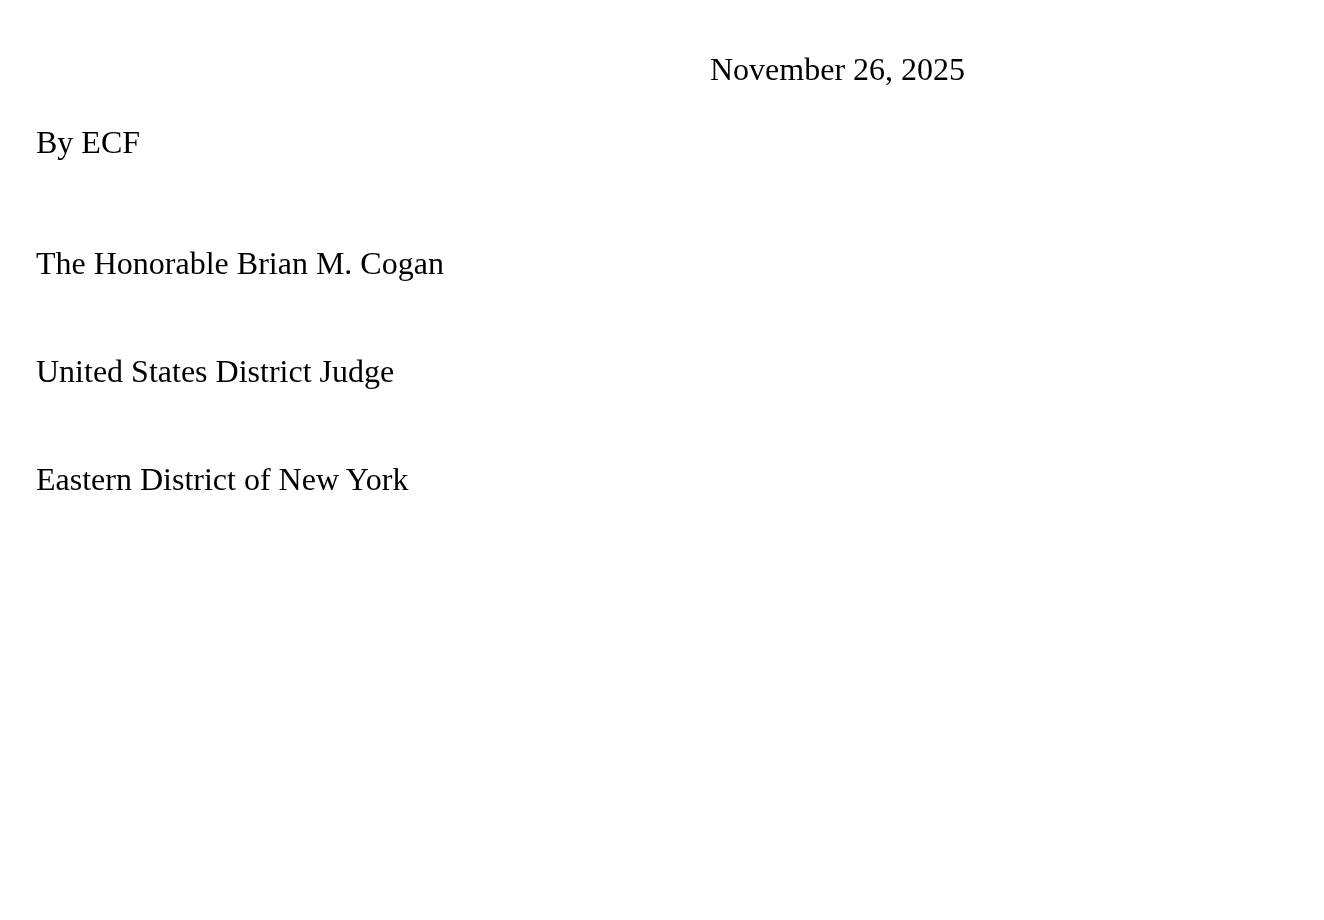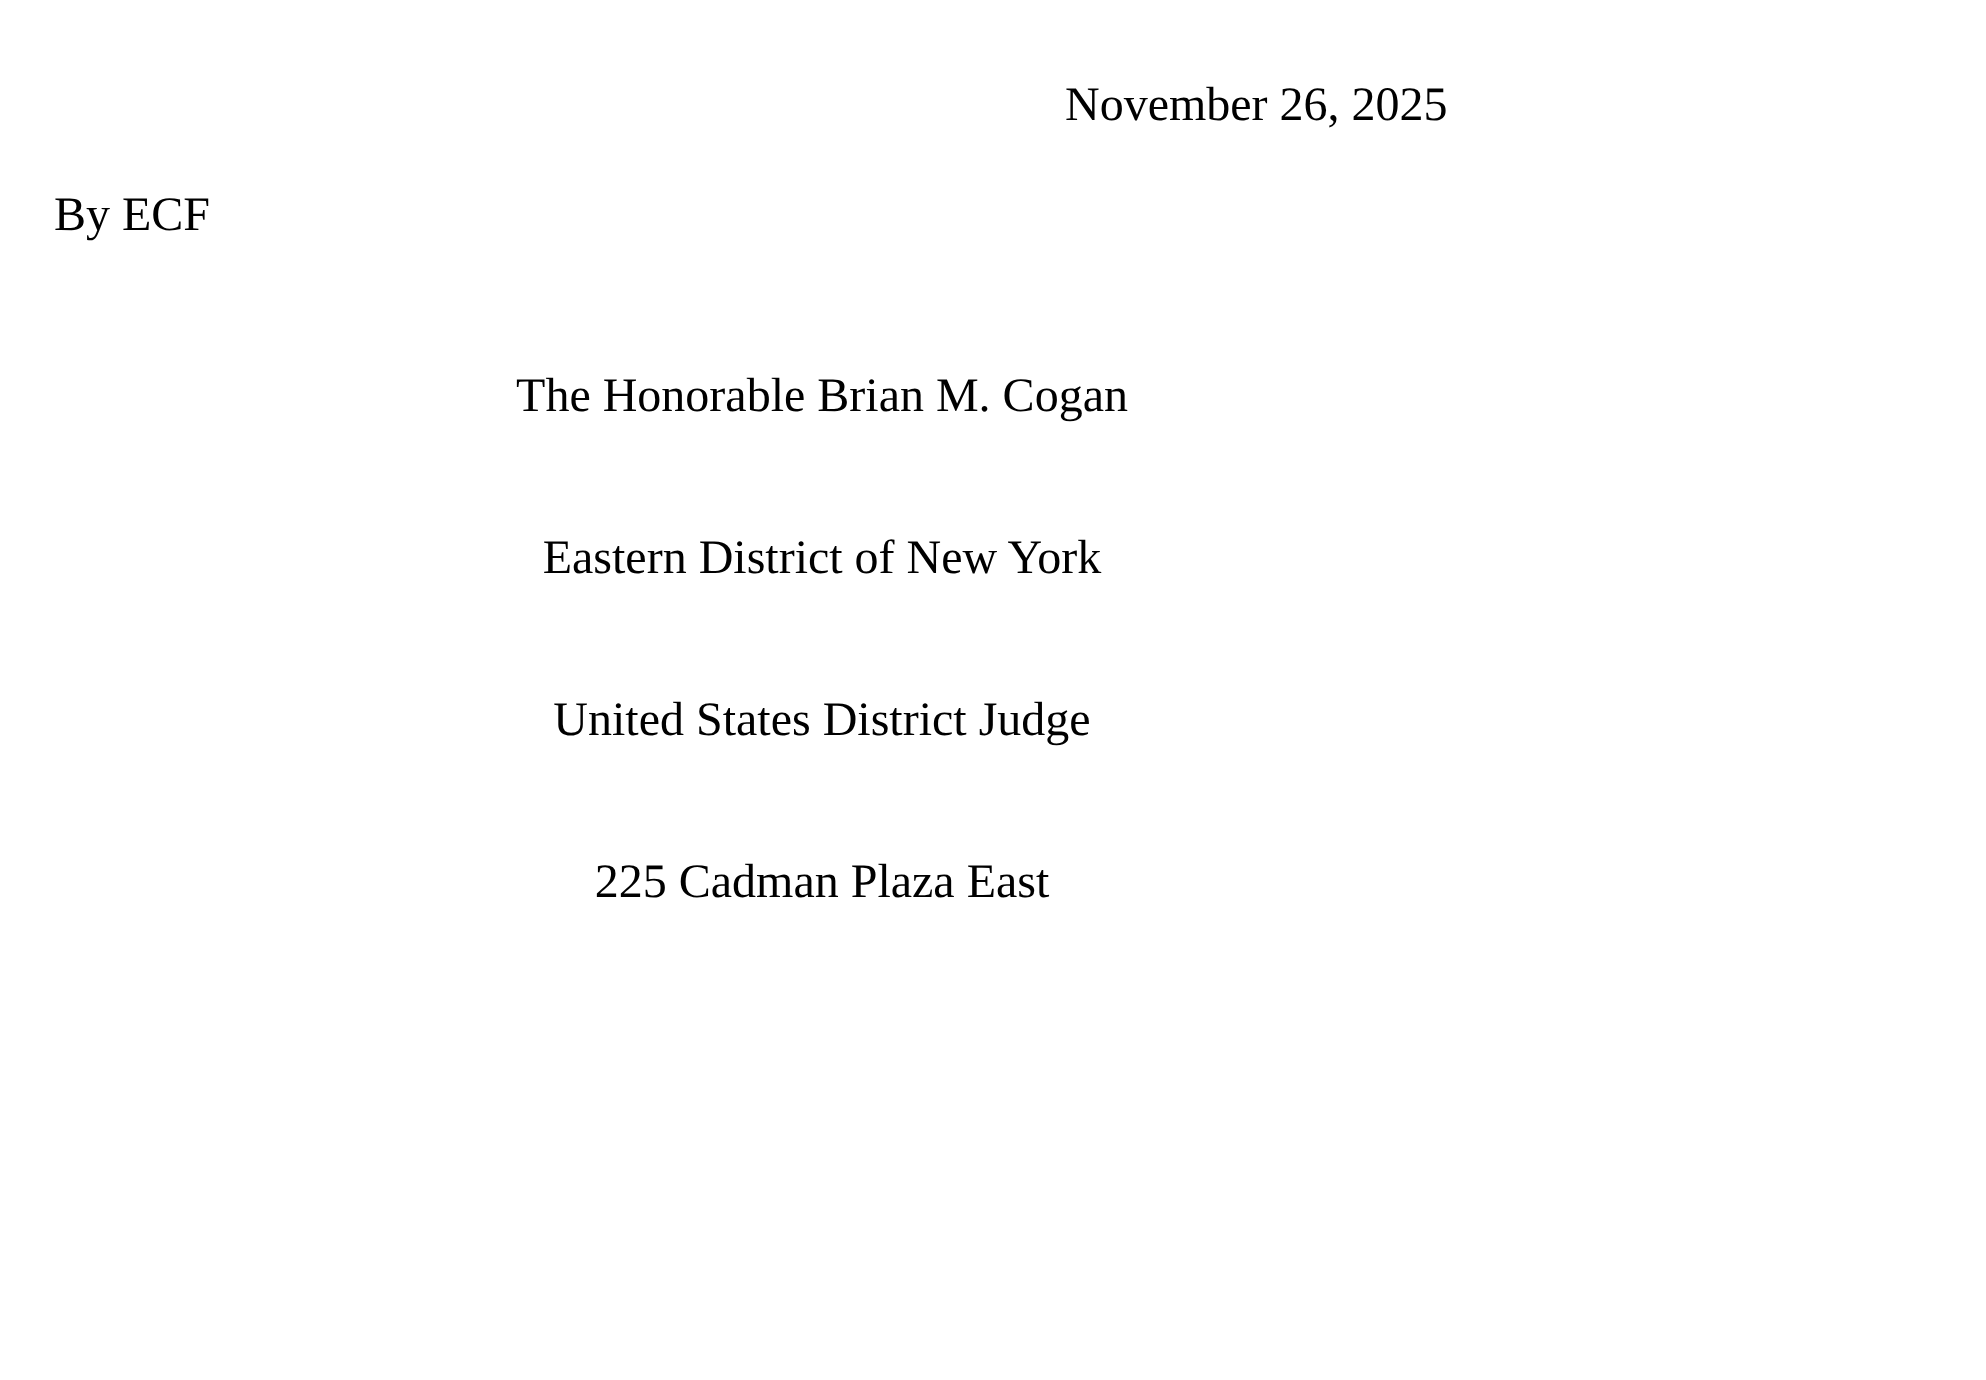--- a/index.html
+++ b/index.html
@@ -28,41 +28,39 @@
   .date-line {
     margin-left: 674px;
   }
   .delivery-method {
     margin-top: 37px;
     text-decoration-thickness: 2px;
     text-underline-offset: 3px;
   }
   .address-block {
     margin-top: 13px;
-    text-align: center;
   }
   .re-block {
     margin-top: 36px;
     margin-left: 196px;
   }
 </style>
 </head>
 <body>
 
 <div class="page">
 
   <div class="date-line">November 26, 2025</div>
 
   <div class="delivery-method">By ECF</div>
 
   <div class="address-block">
     <div>The Honorable Brian M. Cogan</div>
+    <div>United States District Judge</div>
     <div>Eastern District of New York</div>
-    <div>United States District Judge</div>
-    <div>225 Cadman Plaza East</div>
   </div>
 
   <div class="re-block">
     <div class="re-line1">
       
     </div>
     
   </div>
 
 </div>

